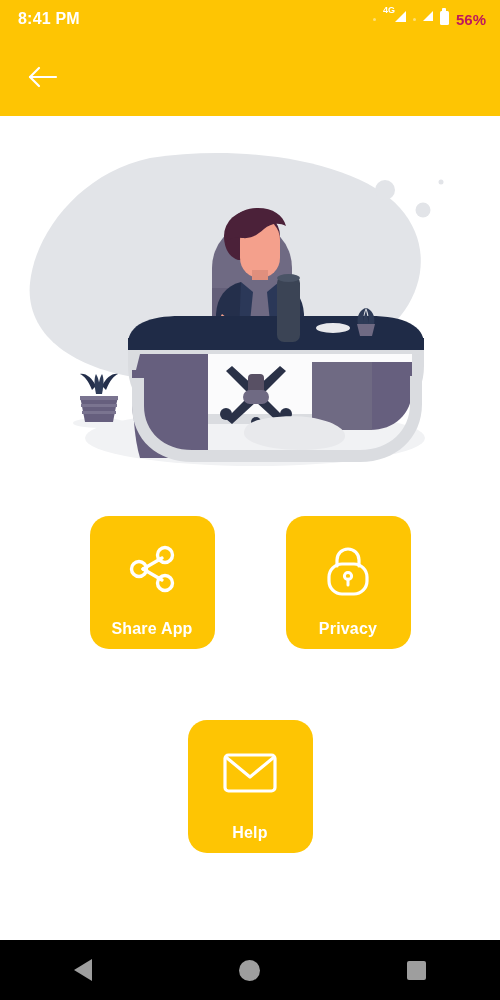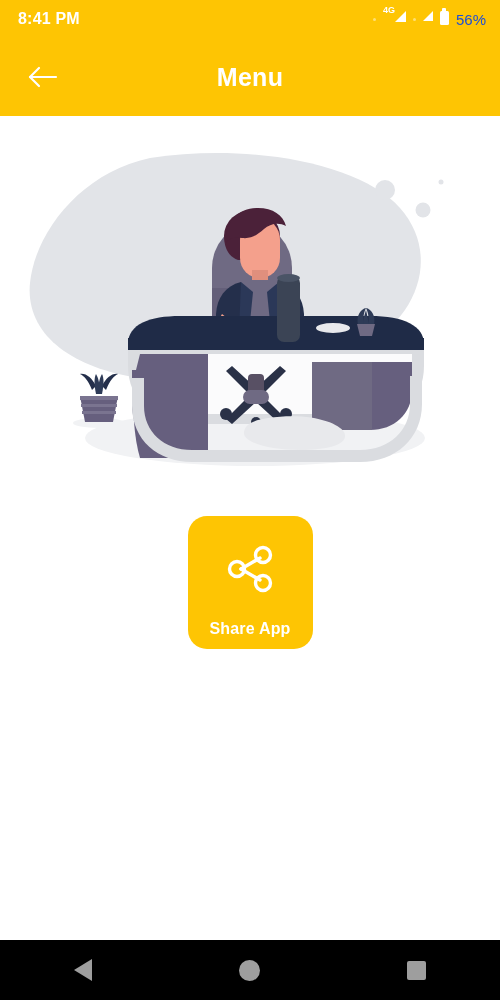--- a/index.html
+++ b/index.html
@@ -37,21 +37,21 @@
     border-bottom:10px solid #ffffff;
   }
   .dotfaint{ width:3px;height:3px;border-radius:50%;background:rgba(255,255,255,.45); align-self:center;}
   .battery{
     width:9px;height:14px;background:#ffffff;border-radius:1.5px;position:relative;
   }
   .battery::before{
     content:""; position:absolute; top:-3px; left:2.5px;
     width:4px;height:3px;background:#ffffff;border-radius:1px 1px 0 0;
   }
-  .batt-pct{ color:#1d4ed8;font-size:15px;font-weight:normal; }
+  .batt-pct{ color:#be185d;font-size:15px;font-weight:bold; }
 
   
   .appbar{
     position:absolute; top:38px; left:0; width:500px; height:78px;
     background:#FEC503;
     display:flex; align-items:center;
   }
   .back-btn{
     position:absolute; left:22px; top:50%; transform:translateY(-50%);
     width:42px;height:42px; display:flex;align-items:center;justify-content:center;
@@ -134,21 +134,20 @@
   </div>
 </div>
 
 <div class="appbar">
   <div class="back-btn">
     <svg width="30" height="22" viewBox="0 0 30 22">
       <path d="M2 11 H28" stroke="#ffffff" stroke-width="2.2" stroke-linecap="round" fill="none"></path>
       <path d="M11 2 L2 11 L11 20" stroke="#ffffff" stroke-width="2.2" stroke-linecap="round" stroke-linejoin="round" fill="none"></path>
     </svg>
   </div>
-  <div class="appbar-title">Menu</div>
 </div>
 
 <div class="content">
 
   <div class="illus-wrap">
     <svg width="500" height="350" viewBox="0 0 500 350">
 
       <path d="M150 20 C 250 5, 360 25, 400 70 C 440 115, 420 180, 360 210
                C 300 240, 210 250, 140 240 C 70 230, 25 195, 30 145
                C 35 95, 80 35, 150 20 Z" fill="#E2E4E8"></path>
@@ -248,21 +247,41 @@
           <line x1="18" y1="27" x2="37" y2="38" stroke="#ffffff" stroke-width="3.4" stroke-linecap="round"></line>
           <circle cx="14" cy="27" r="7.5" fill="none" stroke="#ffffff" stroke-width="3.4"></circle>
           <circle cx="40" cy="13" r="7.5" fill="none" stroke="#ffffff" stroke-width="3.4"></circle>
           <circle cx="40" cy="41" r="7.5" fill="none" stroke="#ffffff" stroke-width="3.4"></circle>
         </svg>
       </div>
       <div class="tile-label">Share App</div>
     </div>
 
 
-
+    <div class="tile">
+      <div class="tile-icon">
+        <svg width="54" height="58" viewBox="0 0 54 58">
+          <path d="M16 26 v-6 a11 11 0 0 1 22 0 v6" fill="none" stroke="#ffffff" stroke-width="3.2" stroke-linecap="round"></path>
+          <rect x="8" y="24" width="38" height="30" rx="13" fill="none" stroke="#ffffff" stroke-width="3.2"></rect>
+          <circle cx="27" cy="36" r="3.6" fill="none" stroke="#ffffff" stroke-width="3"></circle>
+          <line x1="27" y1="39" x2="27" y2="45" stroke="#ffffff" stroke-width="3" stroke-linecap="round"></line>
+        </svg>
+      </div>
+      <div class="tile-label">Privacy</div>
+    </div>
+
+    <div class="tile">
+      <div class="tile-icon">
+        <svg width="58" height="46" viewBox="0 0 58 46">
+          <rect x="4" y="5" width="50" height="36" rx="3.5" fill="none" stroke="#ffffff" stroke-width="3.2"></rect>
+          <path d="M6 8 L29 27 L52 8" fill="none" stroke="#ffffff" stroke-width="3.2" stroke-linecap="round" stroke-linejoin="round"></path>
+        </svg>
+      </div>
+      <div class="tile-label">Help</div>
+    </div>
 
   </div>
 </div>
 
 <div class="navbar">
   <div class="nav-btn">
     <span class="nav-back"></span>
   </div>
   <div class="nav-btn">
     <span class="nav-home"></span>

